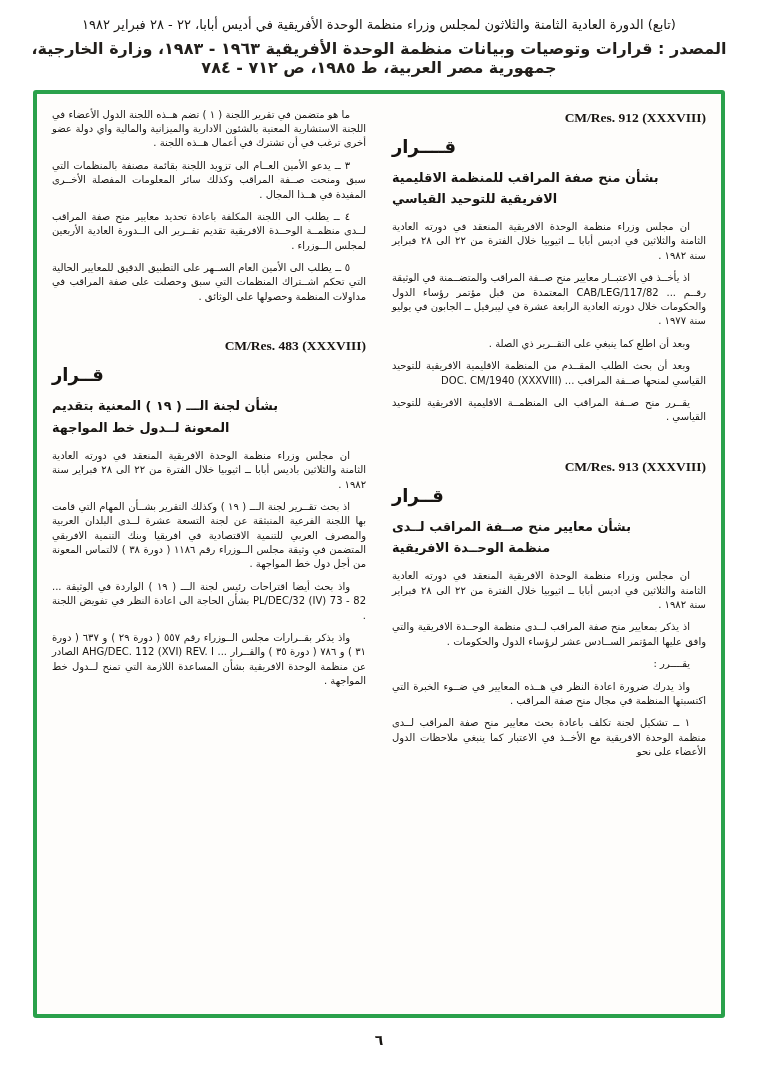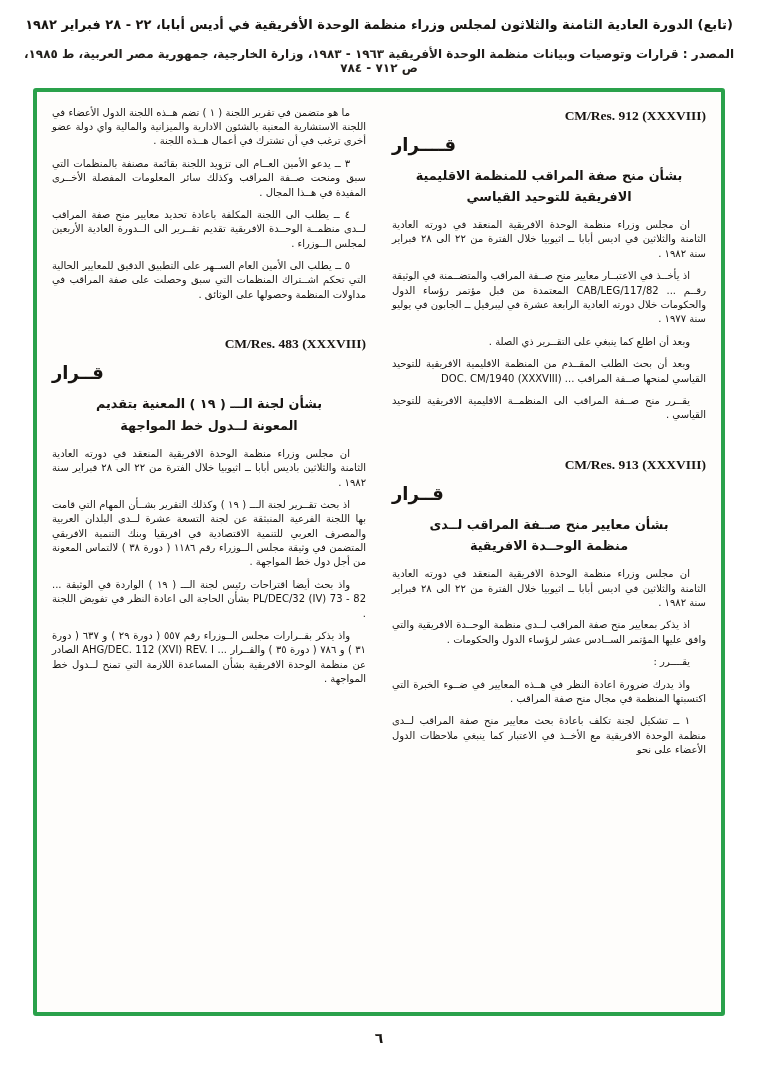--- a/index.html
+++ b/index.html
@@ -10,22 +10,22 @@
     color: #171411;
     overflow: hidden;
   }
   .page {
     width: 758px; height: 1078px;
     box-sizing: border-box;
     padding: 16px 20px 0;
     display: flex; flex-direction: column;
   }
   .hdr { text-align: center; direction: rtl; }
-  .hdr-1 { font-size: 13px; font-weight: bold; line-height: 1.35; text-align: center; }
-  .hdr-2 { font-size: 12px; font-weight: bold; margin-top: 13px; color: #221f1b; }
+  .hdr-1 { font-size: 13px; font-weight: normal; line-height: 1.35; text-align: center; }
+  .hdr-2 { font-size: 16px; font-weight: bold; margin-top: 5px; color: #221f1b; }
 
   .frame {
     margin: 13px auto 0;
     width: 692px; height: 928px;
     box-sizing: border-box;
     border: 4px solid #2aa14b;
     border-radius: 3px;
     background: #fefdfb;
     padding: 14px 15px;
     overflow: hidden;
@@ -42,21 +42,21 @@
     font-family: "Liberation Serif", "DejaVu Serif", serif;
     font-weight: bold; font-size: 13.5px;
     margin: 2px 0 10px;
   }
   .res-title {
     font-size: 18px; font-weight: bold;
     text-align: left; margin: 4px 0 10px;
   }
   .res-sub {
     font-size: 12.8px; font-weight: bold;
-    text-align: center; line-height: 1.7;
+    text-align: left; line-height: 1.7;
     margin-bottom: 10px;
   }
   .body {
     font-size: 10px; line-height: 1.44;
     text-align: justify; text-indent: 1.6em;
     margin: 0 0 8px;
   }
   .gap { height: 24px; }
 
   .ftr { text-align: center; margin-top: 14px; font-size: 14px; font-weight: bold; }

